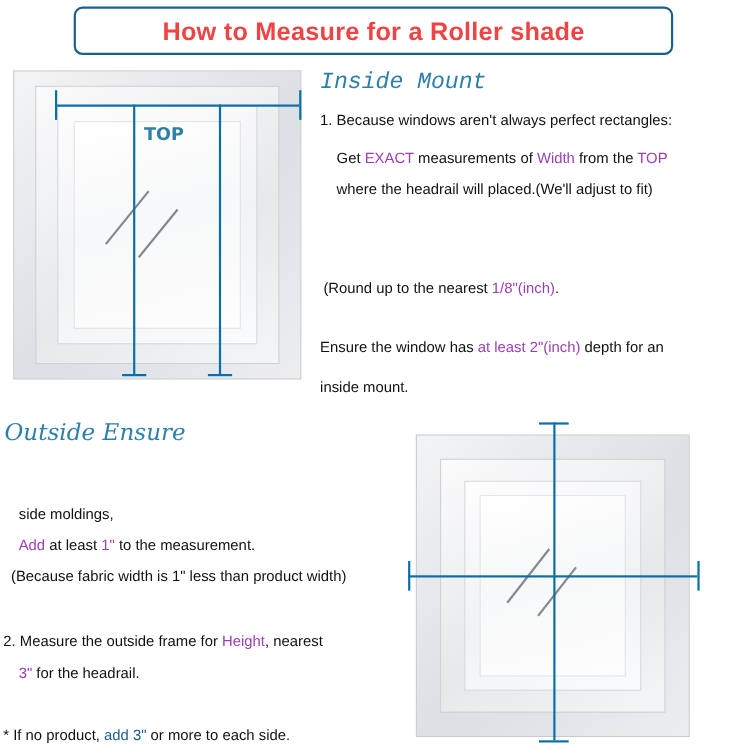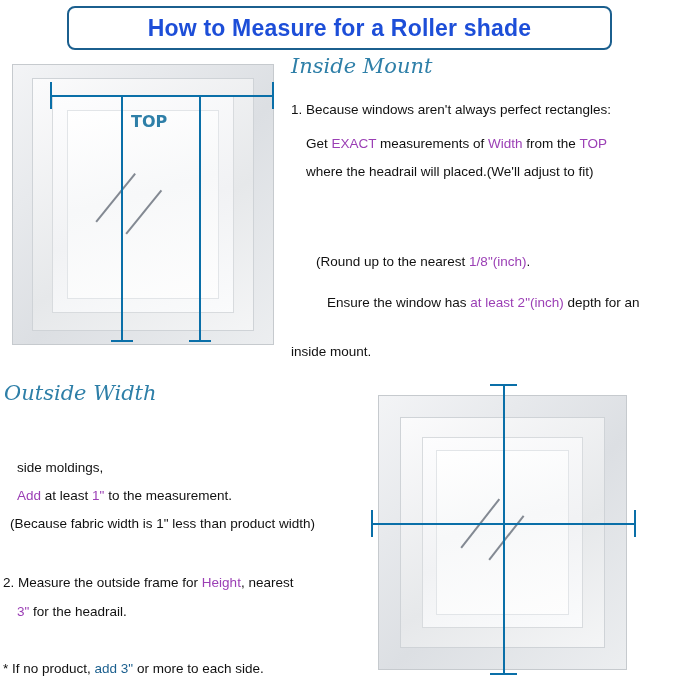--- a/index.html
+++ b/index.html
@@ -37,54 +37,54 @@
     position: absolute;
     left: 0;
     top: 0;
     width: 100%;
     height: 100%;
     display: flex;
     align-items: center;
     justify-content: center;
     font-size: 23px;
     font-weight: bold;
-    color: #1d4ed8;
+    color: #ef4444;
     letter-spacing: 0.2px;
   }
 
   
   .section-heading {
     position: absolute;
     font-family: "DejaVu Serif", serif;
     font-style: italic;
     font-size: 21px;
     color: #2e7fa8;
     white-space: nowrap;
   }
-  #inside-mount-heading { left: 291px; top: 54px; }
+  #inside-mount-heading { left: 291px; top: 64px; font-family: Liberation Mono, monospace; }
   #outside-mount-heading { left: 4px; top: 381px; }
 
   
   .para {
     position: absolute;
     font-size: 13.5px;
     line-height: 21px;
     color: #111111;
     white-space: nowrap;
   }
   .hl-purple { color: #9b3fb5; }
   .hl-blue { color: #1b5f8e; }
 
   
   #im-l1 { left: 291px; top: 99px; }
   #im-l2 { left: 306px; top: 133px; }
   #im-l3 { left: 306px; top: 161px; }
   #im-l4 { left: 291px; top: 221px; }
-  #im-l5 { left: 316px; top: 251px; }
-  #im-l6 { left: 291px; top: 292px; margin-left: 36px; }
+  #im-l5 { left: 294px; top: 251px; }
+  #im-l6 { left: 291px; top: 305px; }
   #im-l7 { left: 291px; top: 341px; }
 
   
   #om-l1 { left: 3px; top: 428px; }
   #om-l2 { left: 17px; top: 457px; }
   #om-l3 { left: 17px; top: 485px; }
   #om-l4 { left: 10px; top: 513px; }
   #om-l5 { left: 3px; top: 572px; }
   #om-l6 { left: 17px; top: 601px; }
   #om-l7 { left: 3px; top: 658px; }
@@ -207,21 +207,21 @@
   </div>
 
   <div class="para" id="im-l6">
     <span>Ensure the window has </span><span class="hl-purple">at least 2"(inch)</span><span> depth for an</span>
   </div>
 
   <div class="para" id="im-l7">
     <span>inside mount.</span>
   </div>
 
-  <div class="section-heading" id="outside-mount-heading">Outside Width</div>
+  <div class="section-heading" id="outside-mount-heading">Outside Ensure</div>
 
 
   <div class="para" id="om-l2">
     <span>side moldings,</span>
   </div>
 
   <div class="para" id="om-l3">
     <span class="hl-purple">Add</span><span> at least </span><span class="hl-purple">1"</span><span> to the measurement.</span>
   </div>
 

